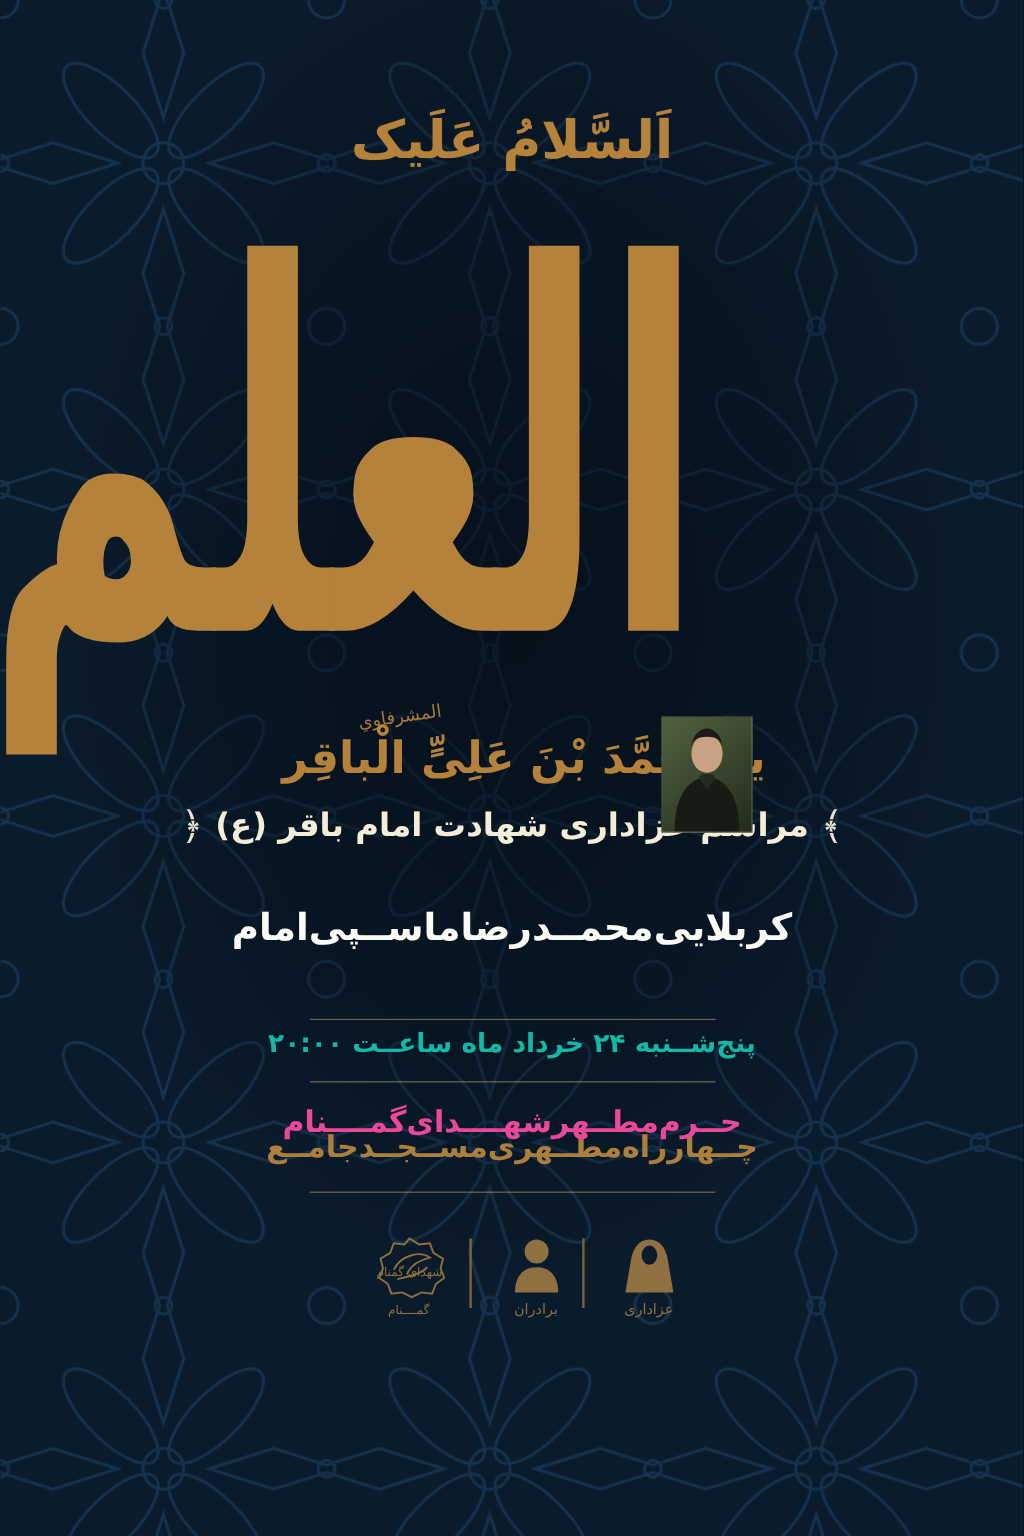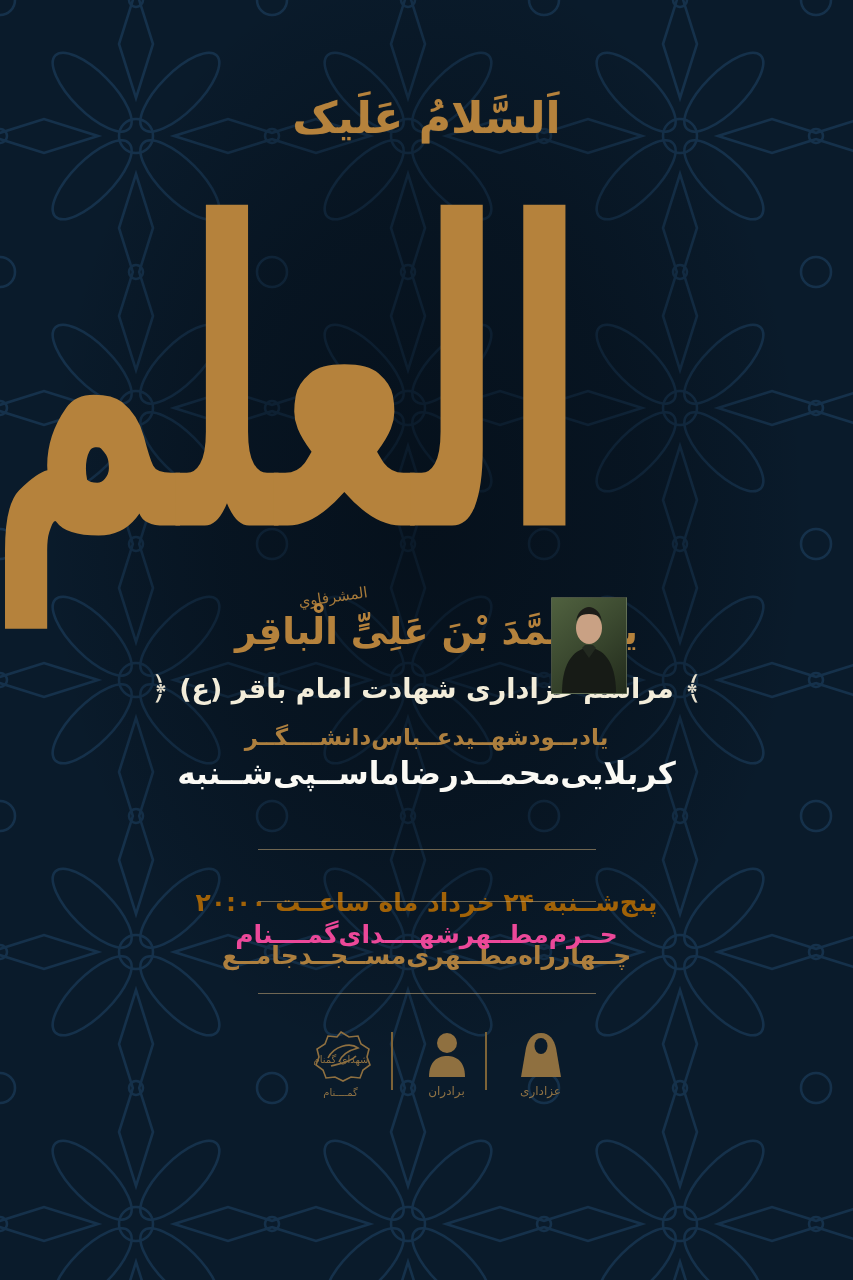--- a/index.html
+++ b/index.html
@@ -48,21 +48,21 @@
   }
   .ceremony .txt{color:#f3edda; font-size:27px; font-weight:bold;}
   .ceremony .ornament{color:#e9e2cf; font-size:32px; line-height:1;}
   .memorial{top:724px; font-size:23px; font-weight:bold; color:#ad7f3e;}
   .speakers{top:752px; color:#fbfaf5; font-size:31px; font-weight:bold; line-height:43px;}
   .rule{
     position:absolute; z-index:2; left:50%; transform:translateX(-50%);
     width:338px; height:1px; background:rgba(196,168,118,0.55);
   }
   .rule1{top:849px;} .rule2{top:901px;} .rule3{top:993px;}
-  .datetime{top:888px; font-size:25px; font-weight:bold; color:#a16207;}
+  .datetime{top:858px; font-size:22px; font-weight:bold; color:#14b8a6;}
   .venue1{top:941px; font-size:25px; font-weight:bold; color:#ad7f3e;}
   .venue2{top:920px; font-size:25px; font-weight:bold; color:#ec4899;}
   .footer-row{
     top:1020px; display:flex; align-items:flex-end; justify-content:center; gap:15px;
     height:78px;
   }
   .footer-block{display:flex; flex-direction:column; align-items:center; gap:5px;margin-left:16px;}
   .footer-label{font-size:12px; color:#8f7244; letter-spacing:1px;}
   .footer-divider{width:2px; height:58px; background:#7d6337; margin-bottom:8px;}
   .logo-sub{font-size:10px; color:#8f7244; margin-top:-2px;}
@@ -120,24 +120,23 @@
   </div>
 
   <div class="layer invocation">یا مُحَمَّدَ بْنَ عَلِیٍّ الْباقِر</div>
 
   <div class="layer ceremony">
     <span class="ornament">﴾</span>
     <span class="txt">مراسم عزاداری شهادت امام باقر (ع)</span>
     <span class="ornament">﴿</span>
   </div>
 
-  <div class="layer memorial">یادبــودشهــیدعــباس‌دانشــــگــر</div>
 
   <div class="layer speakers">
-    <div>کربلایی‌محمــدرضاماســپی‌شــنبه</div>
+    <div>کربلایی‌محمــدرضاماســپی‌امام</div>
   </div>
 
   <div class="rule rule1"></div>
   <div class="layer datetime">پنج‌شــنبه ۲۴ خرداد ماه ساعــت ۲۰:۰۰</div>
   <div class="rule rule2"></div>
 
   <div class="layer venue1">چــهارراه‌مطــهری‌مســجــدجامــع</div>
   <div class="layer venue2">حــرم‌مطــهرشهــــدای‌گمــــنام</div>
   <div class="rule rule3"></div>
 

